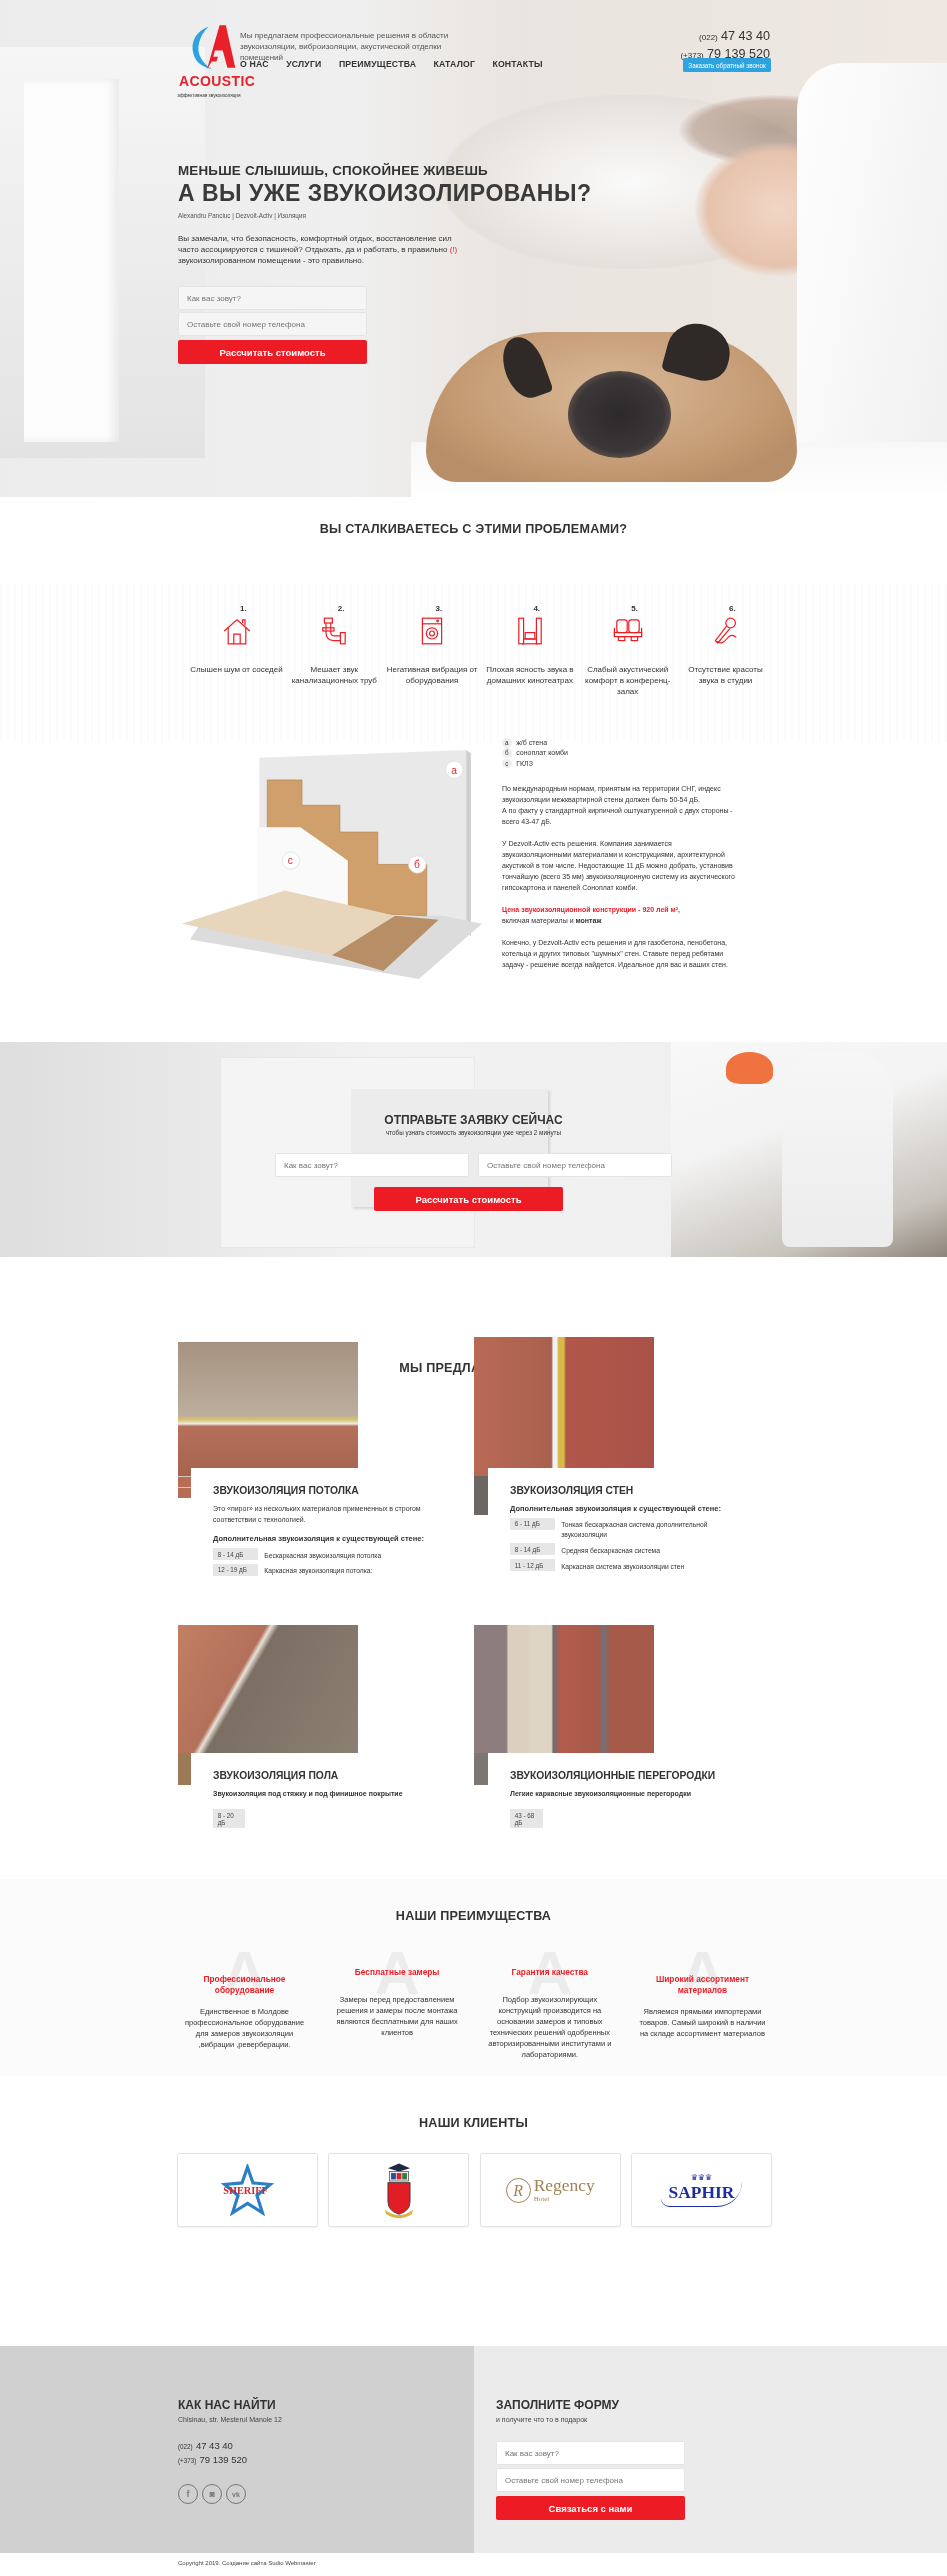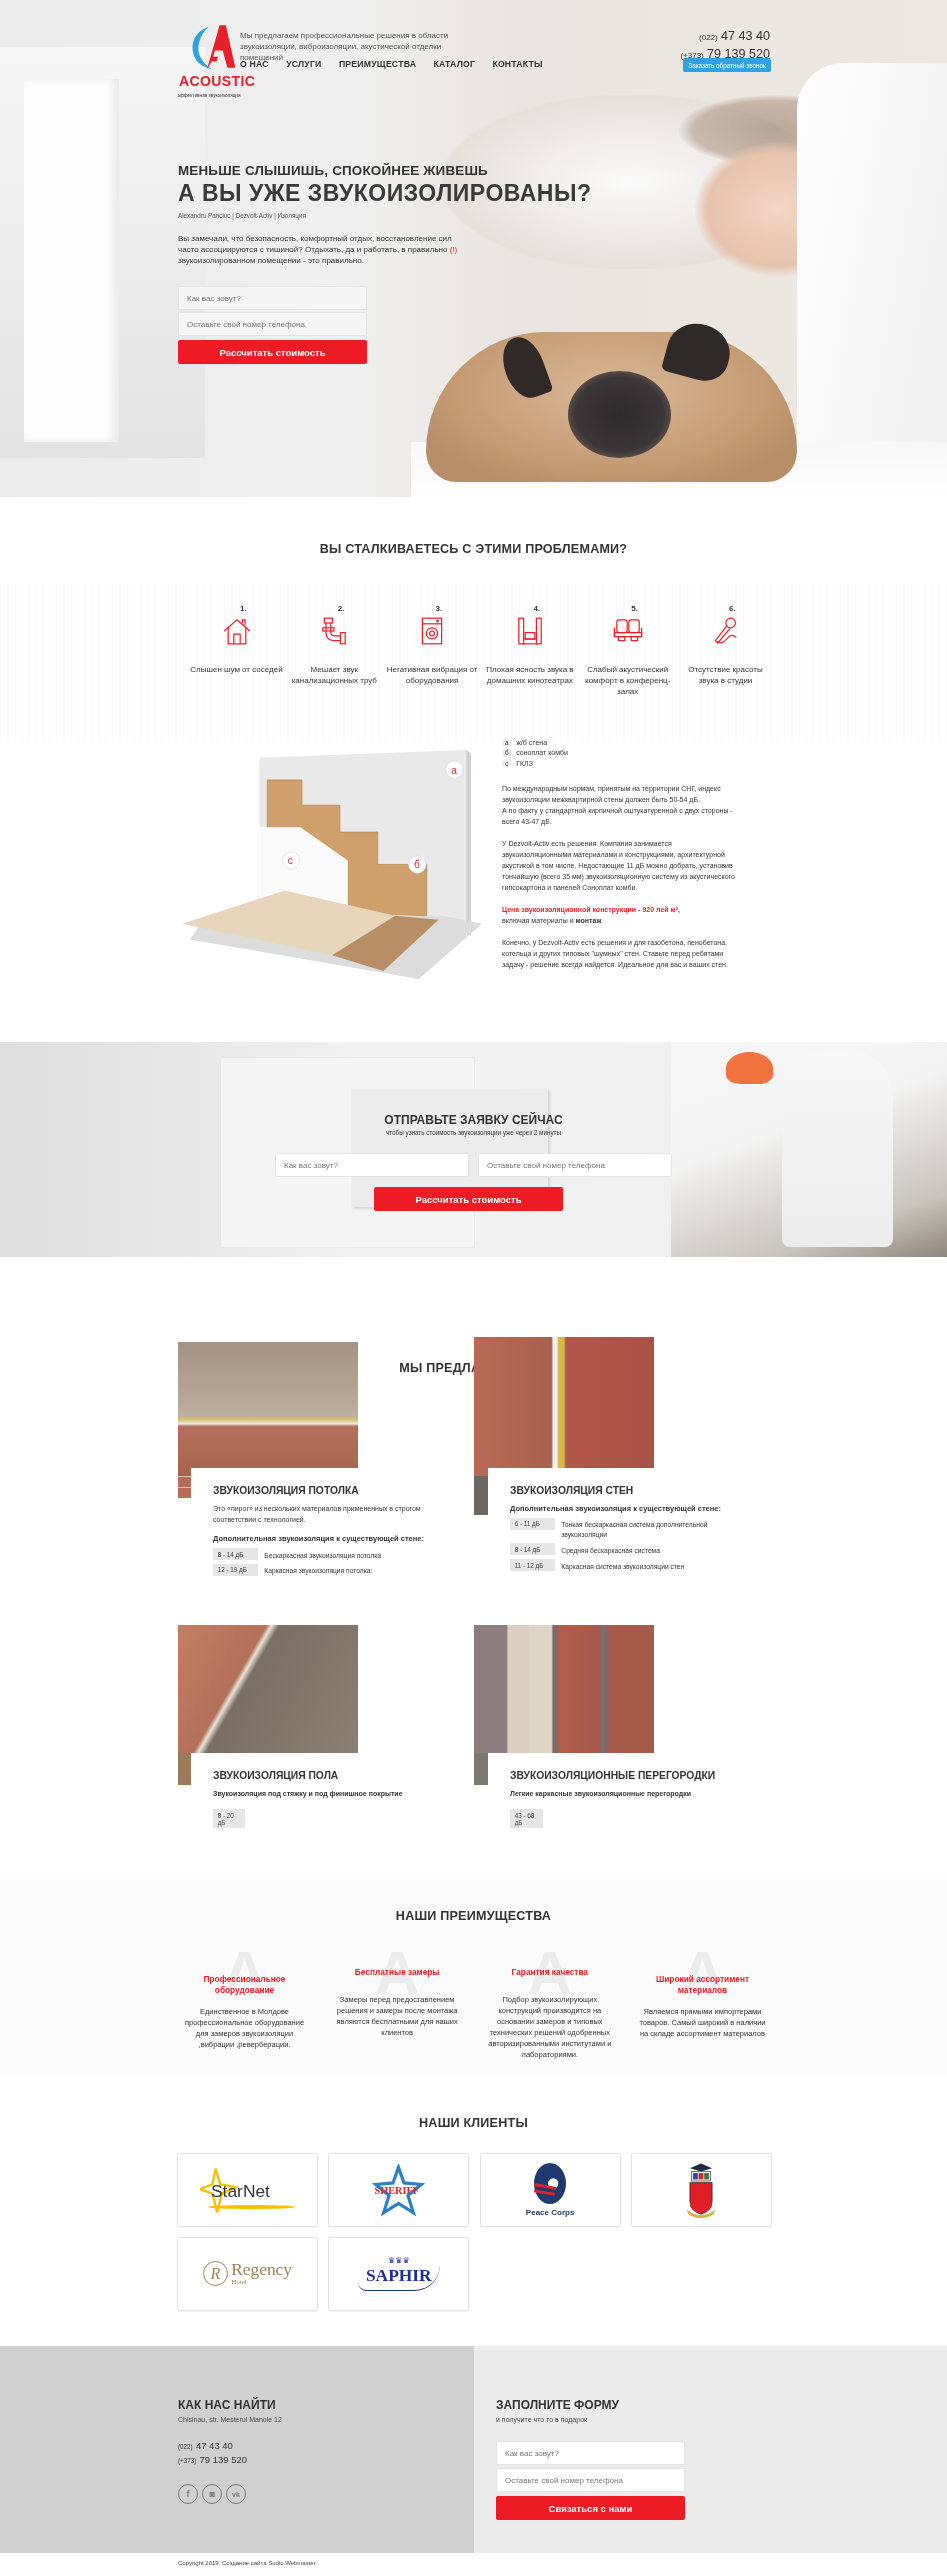--- a/index.html
+++ b/index.html
@@ -141,21 +141,21 @@
 <button class="cb-btn">Заказать обратный звонок</button>
 
 <div class="hero-h1">МЕНЬШЕ СЛЫШИШЬ, СПОКОЙНЕЕ ЖИВЕШЬ</div>
 <h1 class="hero-h2">А ВЫ УЖЕ ЗВУКОИЗОЛИРОВАНЫ?</h1>
 <div class="hero-meta">Alexandru Panciuc | Dezvolt-Activ | Изоляция</div>
 <p class="hero-p"><span>Вы замечали, что безопасность, комфортный отдых, восстановление сил часто ассоциируются с тишиной? Отдыхать, да и работать, в правильно </span><span class="red">(!)</span><span> звукоизолированном помещении - это правильно.</span></p>
 <input class="field hero-in1" type="text" placeholder="Как вас зовут?" style="">
 <input class="field hero-in2" type="text" placeholder="Оставьте свой номер телефона" style="">
 <button class="btn-red hero-btn">Рассчитать стоимость</button>
 
-<h2 class="sec-title" style="top:542px">ВЫ СТАЛКИВАЕТЕСЬ С ЭТИМИ ПРОБЛЕМАМИ?</h2>
+<h2 class="sec-title" style="top:522px">ВЫ СТАЛКИВАЕТЕСЬ С ЭТИМИ ПРОБЛЕМАМИ?</h2>
 <div class="wave"></div>
 <div class="problems">
   <div class="prob">
     <span class="num">1.</span>
     <svg width="32" height="32" viewBox="0 0 40 40" fill="none" stroke="#ed1c24" stroke-width="1.5">
         <path d="M4 20 L20 6 L36 20"></path>
         <path d="M9 16 V36 H31 V16"></path>
         <path d="M16 36 V24 H24 V36"></path>
         <path d="M27 10 V6 H30 V13"></path>
       </svg>
@@ -338,43 +338,25 @@
   <div class="adv">
     <div class="mark">A</div>
     <div class="h">Широкий ассортимент материалов</div>
     <div class="d">Являемся прямыми импортерами товаров. Самый широкий в наличии на складе ассортимент материалов</div>
   </div>
 </div>
 
 <h2 class="sec-title" style="top:2116px">НАШИ КЛИЕНТЫ</h2>
 <div class="clients">
   <div class="client">
-    <div style="position:relative;width:95px;height:47px">
-      <svg width="39" height="47" style="position:absolute;left:0;top:0" viewBox="0 0 50 60">
-          <path d="M20 2 L26 22 L46 26 L28 34 L22 58 L16 34 L0 28 L16 22Z" fill="none" stroke="#f5c100" stroke-width="3"></path>
-        </svg>
-      <div style="position:absolute;left:8px;top:38px;width:87px;height:4.7px;border-radius:50%;background:#f5c100"></div>
-      <span style="position:absolute;left:11px;top:14px;font-size:17.4px;color:#333">StarNet</span>
-    </div>
-  </div>
-  <div class="client">
     <div style="position:relative;width:55px;height:52px">
       <svg width="55" height="52" viewBox="0 0 70 66">
           <path d="M35 4 L42 24 L64 26 L47 40 L54 62 L35 50 L16 62 L23 40 L6 26 L28 24Z" fill="none" stroke="#2c7fc4" stroke-width="4"></path>
         </svg>
       <span style="position:absolute;left:3.2px;top:20.5px;font-family:'Liberation Serif',serif;font-weight:bold;font-size:10.3px;color:#d7242c">SHERIFF</span>
-    </div>
-  </div>
-  <div class="client">
-    <div style="text-align:center">
-      <div style="width:32px;height:41px;margin:0 auto;border-radius:50%;background:radial-gradient(circle at 60% 50%,#fff 0 4.7px,#1f3a6e 5.5px);position:relative">
-        <div style="position:absolute;left:0;top:22px;width:22px;height:3.2px;background:#d7242c;transform:rotate(10deg)"></div>
-        <div style="position:absolute;left:0;top:28px;width:20.5px;height:3.2px;background:#d7242c;transform:rotate(10deg)"></div>
-      </div>
-      <div style="font-size:8px;font-weight:bold;color:#1f3a6e;margin-top:4.7px">Peace Corps</div>
     </div>
   </div>
   <div class="client">
     <svg width="32" height="57" viewBox="0 0 40 72">
       <path d="M6 8 L20 2 L34 8 L20 12Z" fill="#1e2a44"></path>
       <rect x="8" y="12" width="24" height="12" fill="#eee" stroke="#555"></rect>
       <rect x="10" y="14" width="6" height="8" fill="#2a4aa0"></rect>
         <rect x="17" y="14" width="6" height="8" fill="#d7242c"></rect>
         <rect x="24" y="14" width="6" height="8" fill="#3b7a3b"></rect>
       <path d="M6 26 H34 V50 Q34 62 20 66 Q6 62 6 50Z" fill="#e11d25" stroke="#333"></path>

